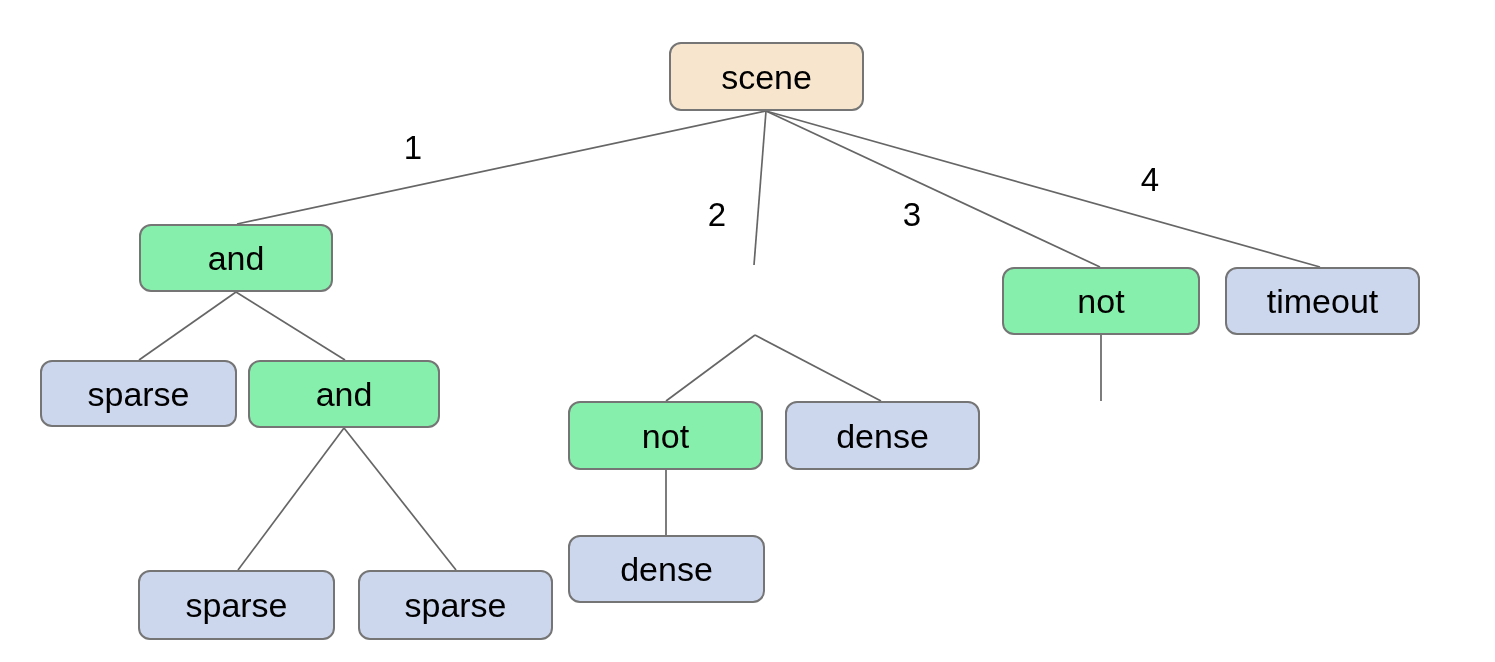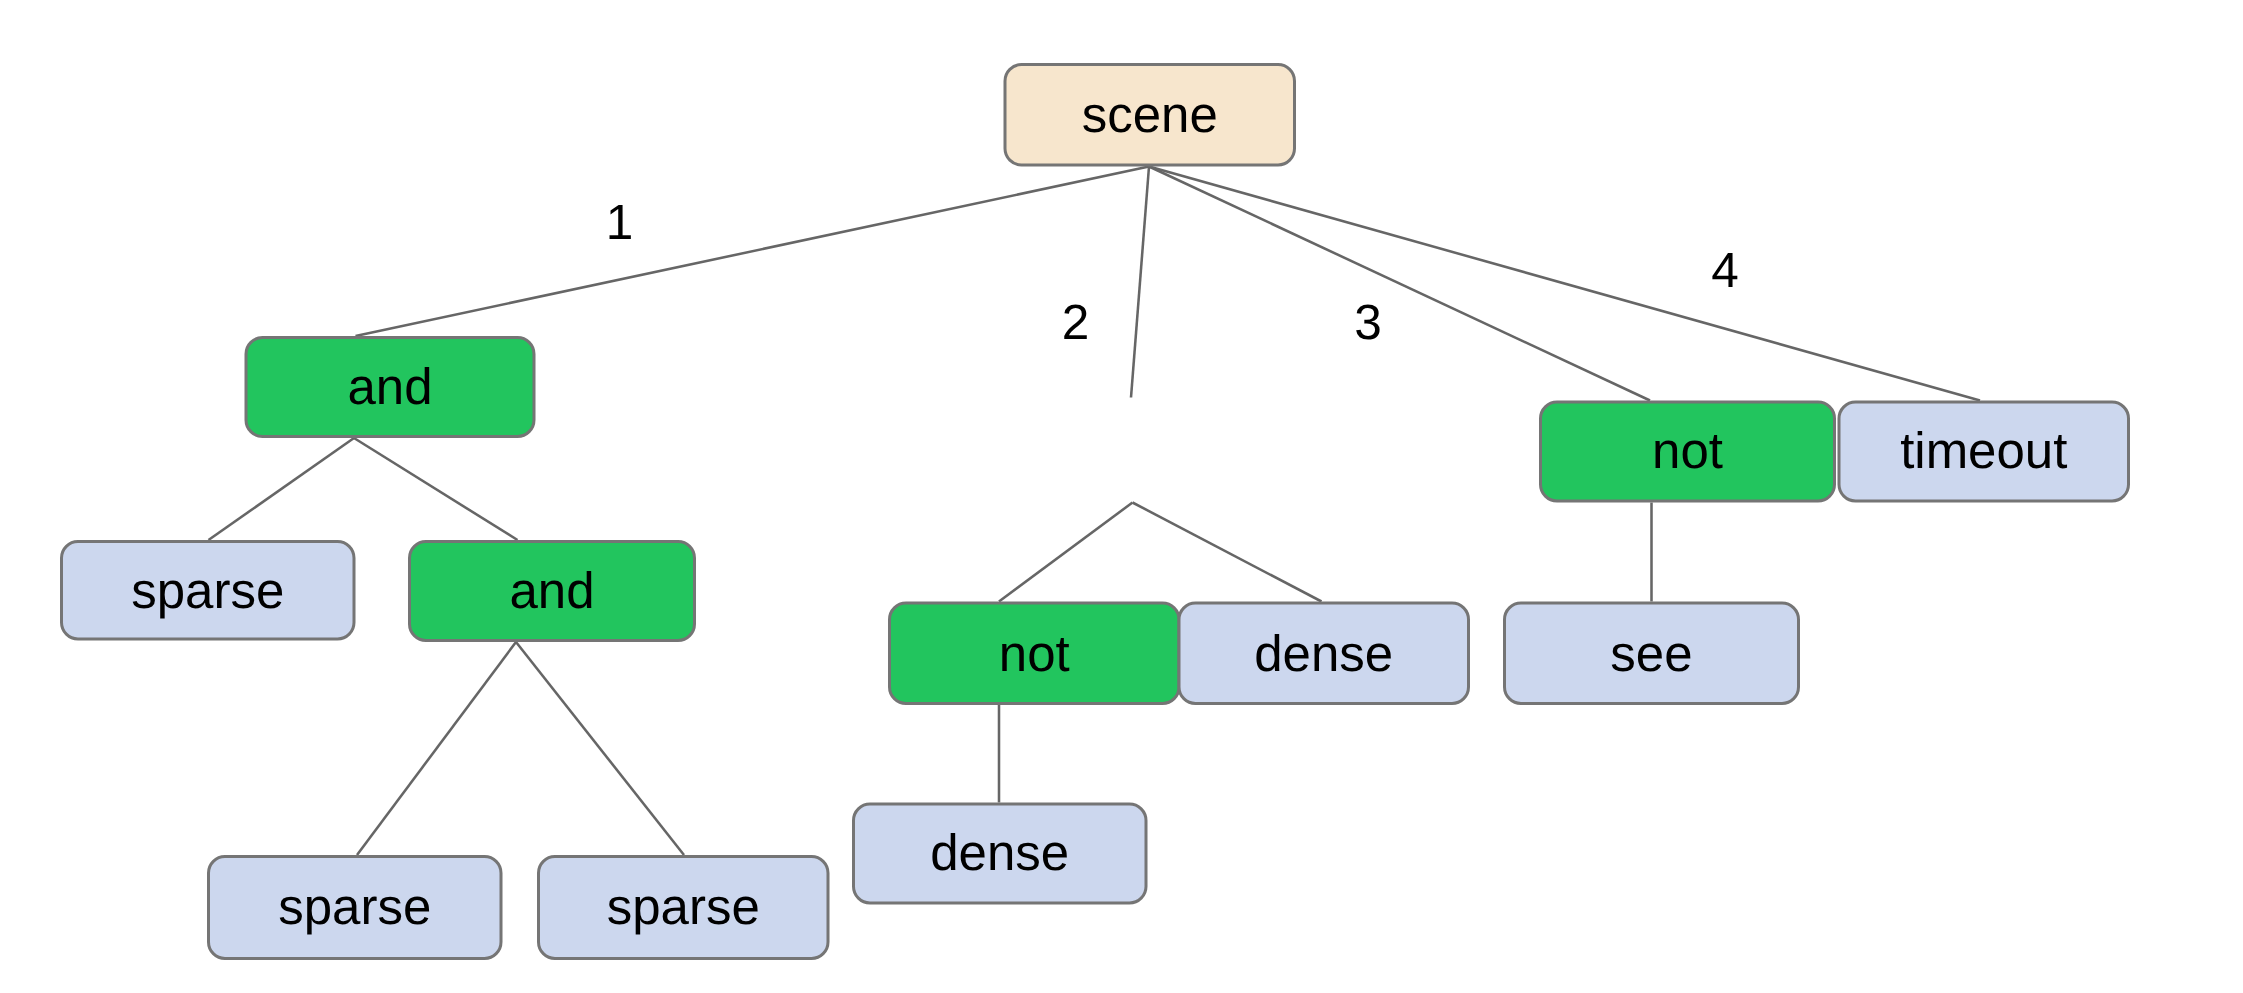--- a/index.html
+++ b/index.html
@@ -32,21 +32,21 @@
     border: 2px solid #757575;
     border-radius: 12px;
     display: flex;
     align-items: center;
     justify-content: center;
     font-size: 34px;
     color: #000000;
     line-height: 1;
   }
   .node.root     { background: #f7e6cd; }
-  .node.operator { background: #22c55e; margin-left: 24px; }
+  .node.operator { background: #86efac; }
   .node.leaf     { background: #ccd7ee; }
 
   .edge-label {
     position: absolute;
     transform: translate(-50%, -50%);
     font-size: 33px;
     color: #000000;
   }
 
   
@@ -96,18 +96,17 @@
   <span class="edge-label" id="el-4">4</span>
 
   <div class="node root" id="n-scene">scene</div>
   <div class="node operator" id="n-and-1">and</div>
   <div class="node operator" id="n-not-1">not</div>
   <div class="node leaf" id="n-timeout">timeout</div>
   <div class="node leaf" id="n-sparse-1">sparse</div>
   <div class="node operator" id="n-and-2">and</div>
   <div class="node operator" id="n-not-2">not</div>
   <div class="node leaf" id="n-dense-1">dense</div>
-  <div class="node leaf" id="n-see">see</div>
   <div class="node leaf" id="n-sparse-2">sparse</div>
   <div class="node leaf" id="n-sparse-3">sparse</div>
   <div class="node leaf" id="n-dense-2">dense</div>
 
 </div>
 
 </body></html>

